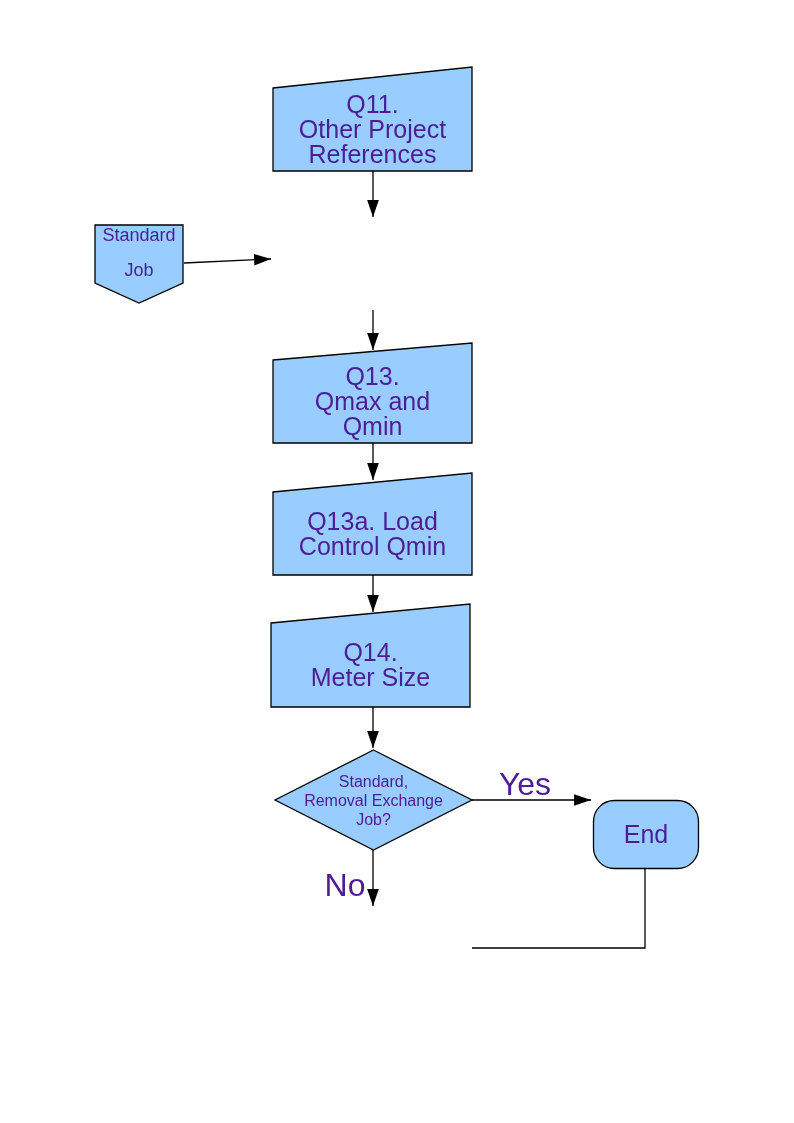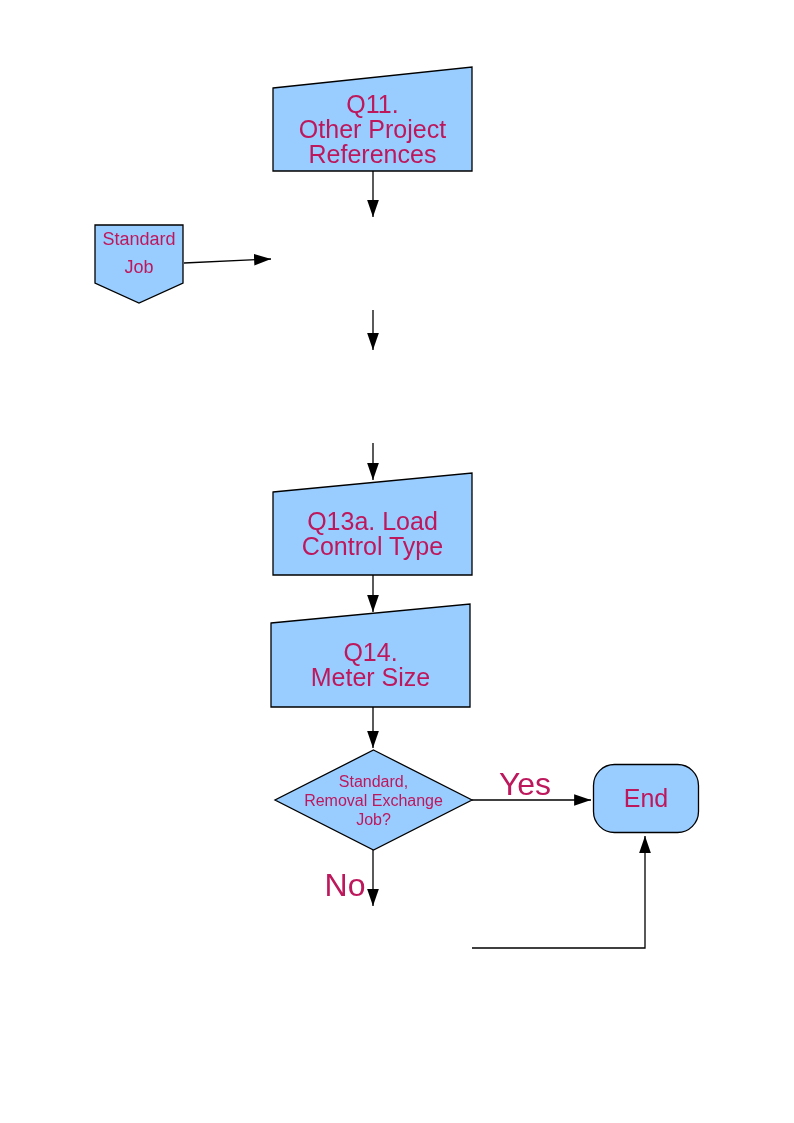--- a/index.html
+++ b/index.html
@@ -7,21 +7,21 @@
     padding: 0;
     background: #ffffff;
   }
   .page {
     position: relative;
     width: 754px;
     height: 1123px;
     background: #ffffff;
     overflow: hidden;
     font-family: "Liberation Sans", "DejaVu Sans", sans-serif;
-    color: #be185d;
+    color: #4c1d95;
   }
   .connector-layer {
     position: absolute;
     left: 0;
     top: 0;
     width: 794px;
     height: 1123px;
     pointer-events: none;
   }
   .connector-layer line,
@@ -58,21 +58,21 @@
     white-space: pre-line;
     line-height: 25px;
     font-size: 25px;
   }
   .node-label.small {
     font-size: 16px;
     line-height: 19px;
   }
   .node-label.medium {
     font-size: 18px;
-    line-height: 28px;
+    line-height: 35px;
   }
   .edge-label {
     position: absolute;
     width: 70px;
     text-align: center;
     font-size: 32px;
     line-height: 25px;
   }
 </style>
 </head>
@@ -108,47 +108,55 @@
 
   <div class="node" style="left:95px; top:225px; width:88px; height:78px">
     <svg width="88" height="78">
       <polygon points="0,0 88,0 88,58 44,78 0,58" fill="#99CCFF"></polygon>
     </svg>
     <div class="node-label medium" style="padding-bottom:22px">Standard
 Job</div>
   </div>
 
 
+  <div class="node" style="left:273px; top:343px; width:199px; height:100px">
+    <svg width="199" height="100">
+      <polygon points="0,17 199,0 199,100 0,100" fill="#99CCFF"></polygon>
+    </svg>
+    <div class="node-label" style="padding-top:17px">Q13.
+Qmax and
+Qmin</div>
+  </div>
 
   <div class="node" style="left:273px; top:473px; width:199px; height:102px">
     <svg width="199" height="102">
       <polygon points="0,19 199,0 199,102 0,102" fill="#99CCFF"></polygon>
     </svg>
     <div class="node-label" style="padding-top:19px">Q13a. Load
-Control Type</div>
+Control Qmin</div>
   </div>
 
   <div class="node" style="left:271px; top:604px; width:199px; height:103px">
     <svg width="199" height="103">
       <polygon points="0,19 199,0 199,103 0,103" fill="#99CCFF"></polygon>
     </svg>
     <div class="node-label" style="padding-top:19px">Q14.
 Meter Size</div>
   </div>
 
   <div class="node" style="left:275px; top:750px; width:197px; height:100px">
     <svg width="197" height="100">
       <polygon points="98.5,0 197,50 98.5,100 0,50" fill="#99CCFF"></polygon>
     </svg>
     <div class="node-label small">Standard,
 Removal Exchange
 Job?</div>
   </div>
 
-  <div class="node" style="left:593px; top:764px; width:106px; height:69px">
+  <div class="node" style="left:593px; top:800px; width:106px; height:69px">
     <svg width="106" height="69">
       <rect x="0.5" y="0.5" width="105" height="68" rx="21" ry="21" fill="#99CCFF"></rect>
     </svg>
     <div class="node-label">End</div>
   </div>
 
 
   <div class="edge-label" style="left:490px; top:772px">Yes</div>
   <div class="edge-label" style="left:310px; top:873px">No</div>
 

